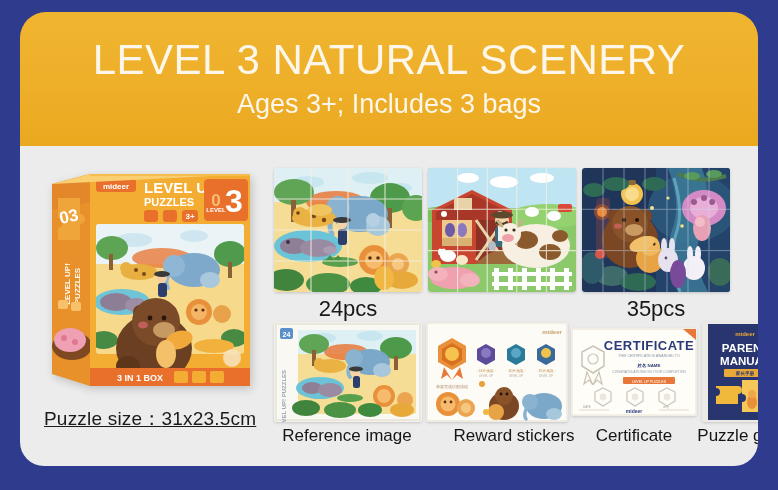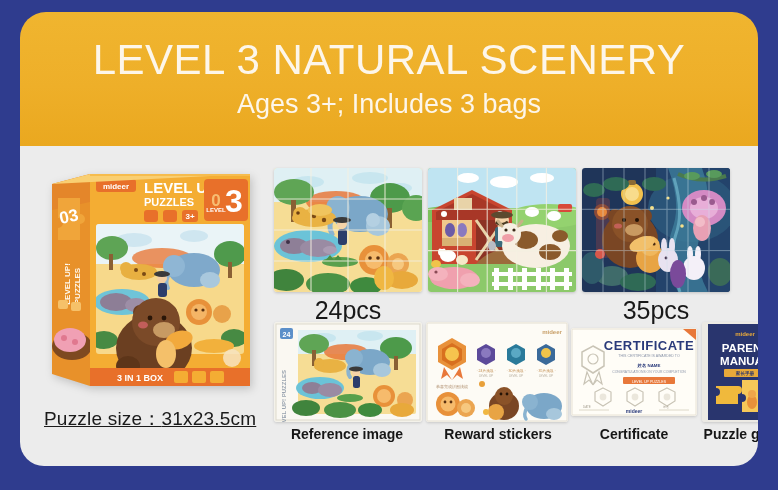--- a/index.html
+++ b/index.html
@@ -44,37 +44,37 @@
 
   
   .thumbs{position:absolute;left:248px;top:22px;width:476px;height:150px;}
   .thumb{position:absolute;top:0;width:148px;height:124px;border-radius:3px;overflow:hidden;
     box-shadow:0 1px 3px rgba(0,0,0,.18);background:#fff;}
   .thumb.t1{left:6px;}
   .thumb.t2{left:160px;}
   .thumb.t3{left:314px;}
   .thumb-label{
     position:absolute;top:128px;width:148px;text-align:center;
-    font-size:25px;color:#181818;
+    font-size:22px;color:#181818;
   }
   .thumb-label.l1{left:6px;}
   .thumb-label.l2{left:160px;}
   .thumb-label.l3{left:314px;}
 
   
   .accs{position:absolute;left:248px;top:176px;width:500px;height:130px;}
   .acc{position:absolute;top:0;border-radius:3px;overflow:hidden;
     box-shadow:0 1px 3px rgba(0,0,0,.16);}
   .acc.a1{left:6px;width:148px;height:100px;}
   .acc.a2{left:158px;width:142px;height:100px;}
   .acc.a3{left:303px;width:126px;height:88px;top:6px;}
   .acc.a4{left:434px;width:86px;height:100px;}
-  .acc-label{position:absolute;top:104px;text-align:center;font-size:14px;color:#161616;white-space:nowrap;font-weight:bold;}
+  .acc-label{position:absolute;top:104px;text-align:center;font-size:17px;color:#161616;white-space:nowrap;}
   .acc-label.b1{left:-4px;width:166px;}
-  .acc-label.b2{left:152px;width:156px;}
+  .acc-label.b2{left:168px;width:156px;}
   .acc-label.b3{left:300px;width:132px;}
   .acc-label.b4{left:428px;width:100px;}
 
   svg{display:block;}
 </style>
 </head>
 <body>
 
 <div class="page">
 

